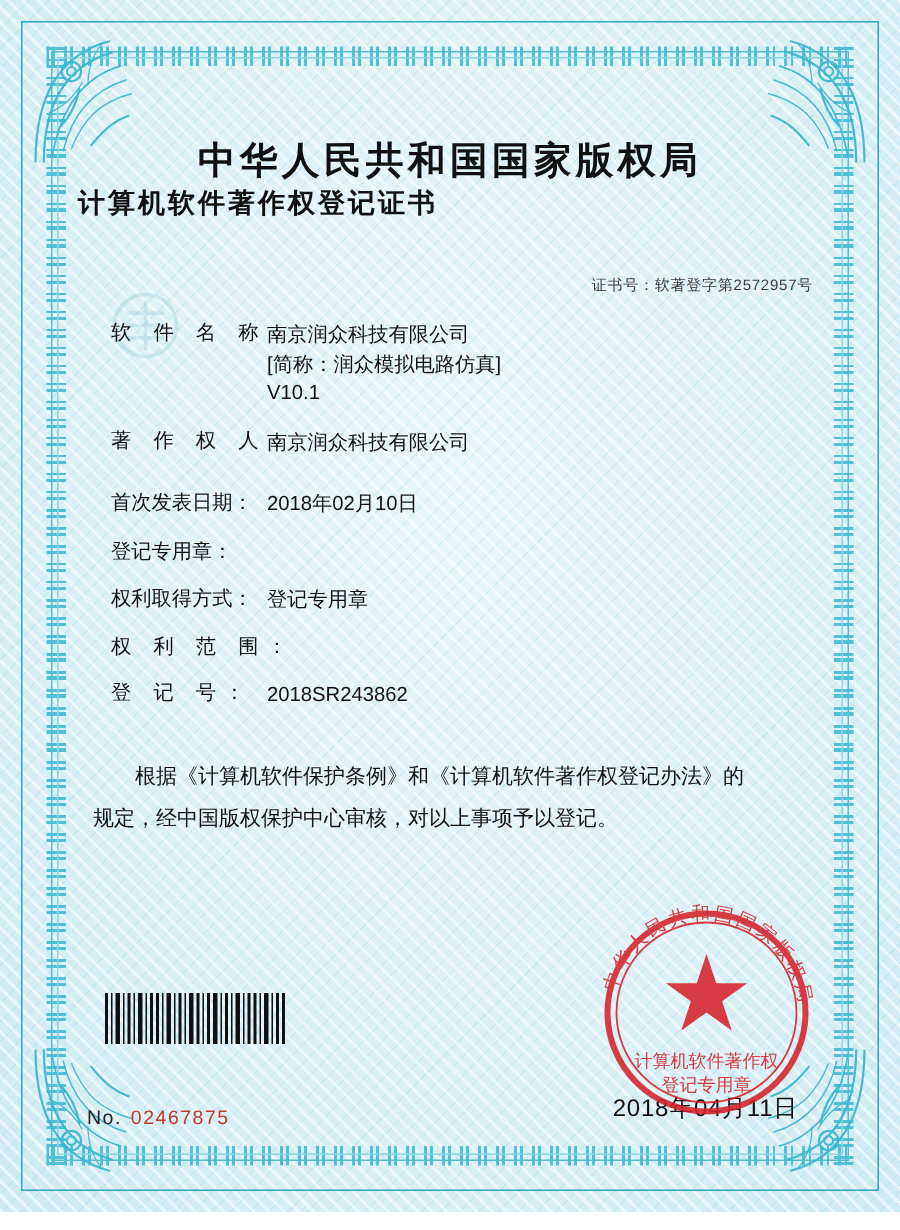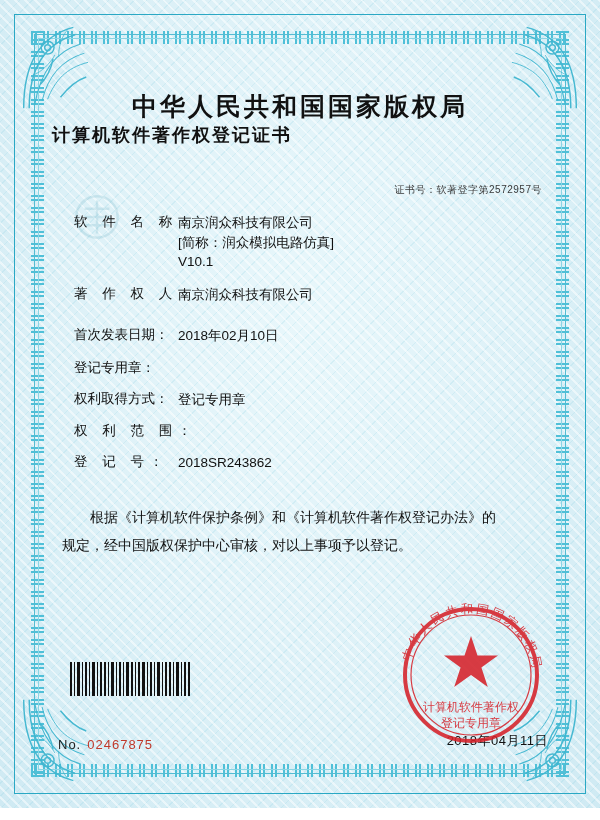--- a/index.html
+++ b/index.html
@@ -160,23 +160,23 @@
     position: absolute;
     left: 58px;
     bottom: 56px;
     font-size: 13px;
     color: #c0392b;
     letter-spacing: 1px;
   }
   .barcode-num .no-prefix { color: #222; margin-right: 6px; margin-top: 44px; }
   .issue-date {
     position: absolute;
-    right: 52px;
+    right: 68px;
     bottom: 58px;
-    font-size: 13px;
+    font-size: 16px;
     color: #111;
     letter-spacing: 0.5px;
   }
   
   .seal {
     position: absolute;
     right: 44px;
     bottom: 48px;
     width: 170px;
     height: 170px;

